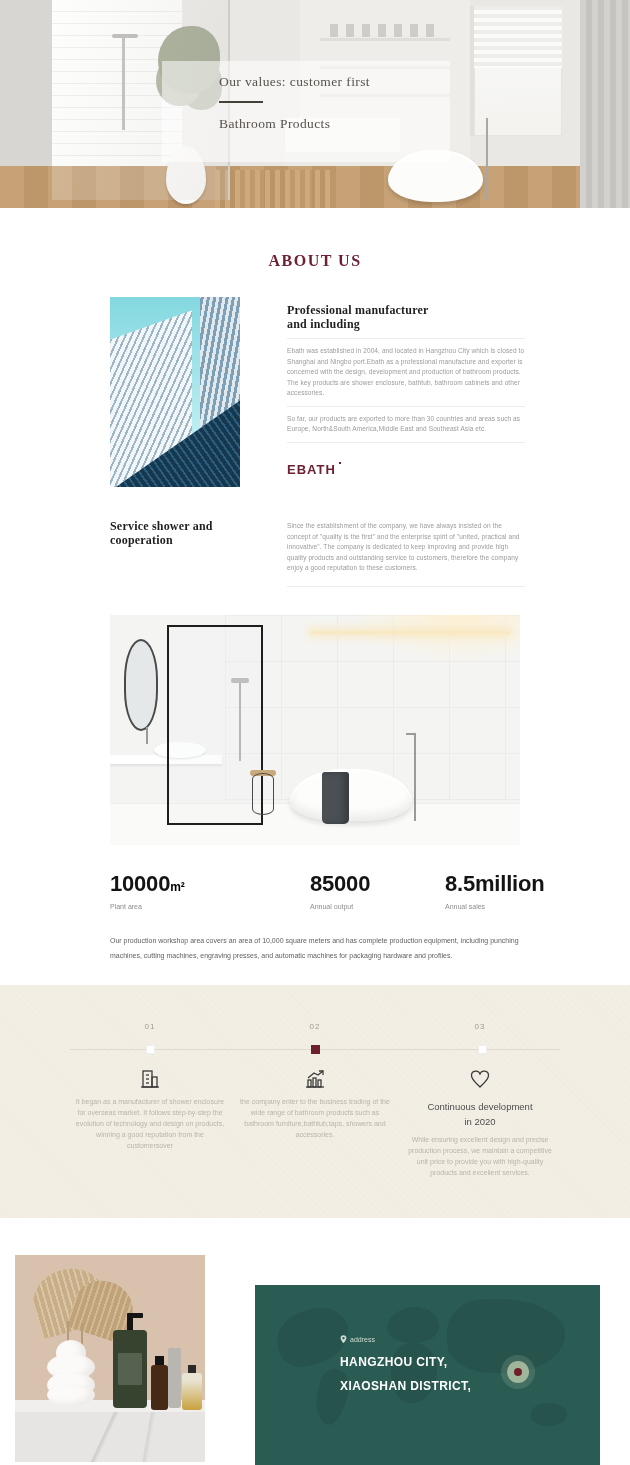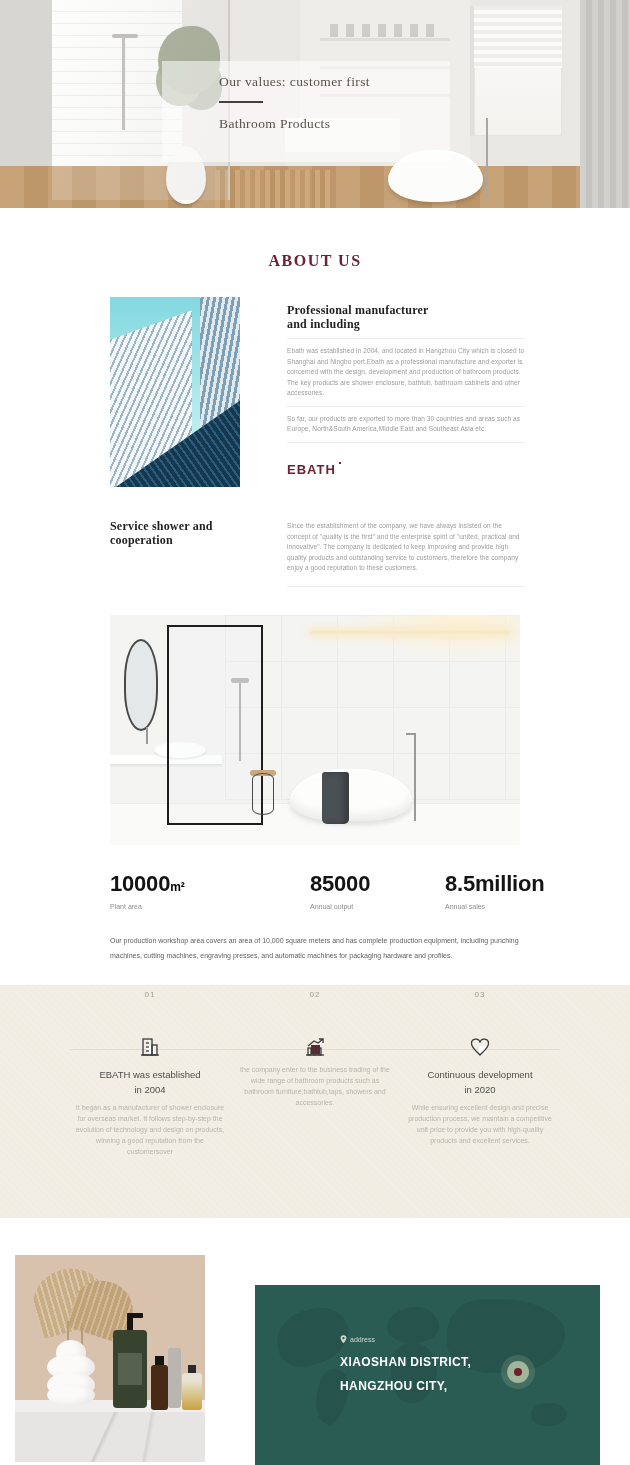--- a/index.html
+++ b/index.html
@@ -123,21 +123,21 @@
      font-size:7px; line-height:15px; color:#5f5f5f; }
 
   
   .band { position:absolute; left:0; top:985px; width:630px; height:233px; background:#f2ede3; }
   .band::before { content:""; position:absolute; inset:0;
      background:repeating-linear-gradient(45deg,rgba(255,255,255,.25) 0 2px,transparent 2px 5px); opacity:.35; }
   .tl-track { position:absolute; left:70px; top:1049px; width:490px; height:1px; background:#e1dbce; }
   .tl-marker { position:absolute; top:1046px; width:7px; height:7px; background:#fff;
      box-shadow:0 0 0 1px #eee; }
   .tl-marker.active { width:9px; height:9px; top:1045px; background:#6e1f30; box-shadow:none; }
-  .tl-col { position:absolute; top:990px; width:180px; text-align:center; }
+  .tl-col { position:absolute; top:1022px; width:180px; text-align:center; }
   .tl-col-1 { left:60px; } .tl-col-2 { left:225px; } .tl-col-3 { left:390px; }
   .tl-num { font-size:8px; color:#a19b91; letter-spacing:1px; }
   .tl-icon { margin-top:36px; height:24px; }
   .tl-title { margin-top:8px; font-size:9.5px; line-height:15px; color:#4d4d4d; }
   .tl-body { margin:5px auto 0; width:150px; font-size:7px; line-height:11px; color:#b9b4ac; }
 
   
   .photo { position:absolute; left:15px; top:1255px; width:190px; height:207px; overflow:hidden;
      background:#d8c1ad; }
   .ph-marble-top { left:0; top:145px; width:190px; height:12px; background:#f0efee; }
@@ -291,24 +291,20 @@
   <div class="tl-icon">
     <svg width="24" height="24" viewBox="0 0 24 24" fill="none" stroke="#3a3a3a" stroke-width="1.3">
       <rect x="5" y="4" width="9" height="16"></rect>
         <rect x="14" y="10" width="5" height="10"></rect>
       <line x1="8" y1="8" x2="11" y2="8"></line>
         <line x1="8" y1="12" x2="11" y2="12"></line>
       <line x1="8" y1="16" x2="11" y2="16"></line>
         <line x1="3" y1="20" x2="21" y2="20"></line>
     </svg>
   </div>
-  <div class="tl-title">
-    <div>EBATH was established</div>
-    <div>in 2004</div>
-  </div>
   <p class="tl-body">It began as a manufacturer of shower enclosure for overseas market. It follows step-by-step the evolution of technology and design on products, winning a good reputation from the customersover</p>
 </div>
 
 <div class="tl-col tl-col-2">
   <div class="tl-num">02</div>
   <div class="tl-icon">
     <svg width="24" height="24" viewBox="0 0 24 24" fill="none" stroke="#3a3a3a" stroke-width="1.3">
       <line x1="3" y1="20" x2="21" y2="20"></line>
       <rect x="5" y="13" width="3" height="7"></rect>
         <rect x="10" y="11" width="3" height="9"></rect>
@@ -366,16 +362,16 @@
   <div class="map-blob mb-as"></div>
   <div class="map-blob mb-au"></div>
   <div class="map-pin-marker"></div>
   <div class="map-content">
     <div class="addr-label">
       <svg width="7" height="9" viewBox="0 0 24 30" fill="#cfdbd4">
         <path d="M12 0a10 10 0 0 0-10 10c0 7 10 18 10 18s10-11 10-18A10 10 0 0 0 12 0zm0 14a4 4 0 1 1 0-8 4 4 0 0 1 0 8z"></path>
       </svg>
       <span>address</span>
     </div>
+    <div class="addr-line">HANGZHOU CITY,</div>
     <div class="addr-line">XIAOSHAN DISTRICT,</div>
-    <div class="addr-line">HANGZHOU CITY,</div>
   </div>
 </div>
 
 </body></html>

